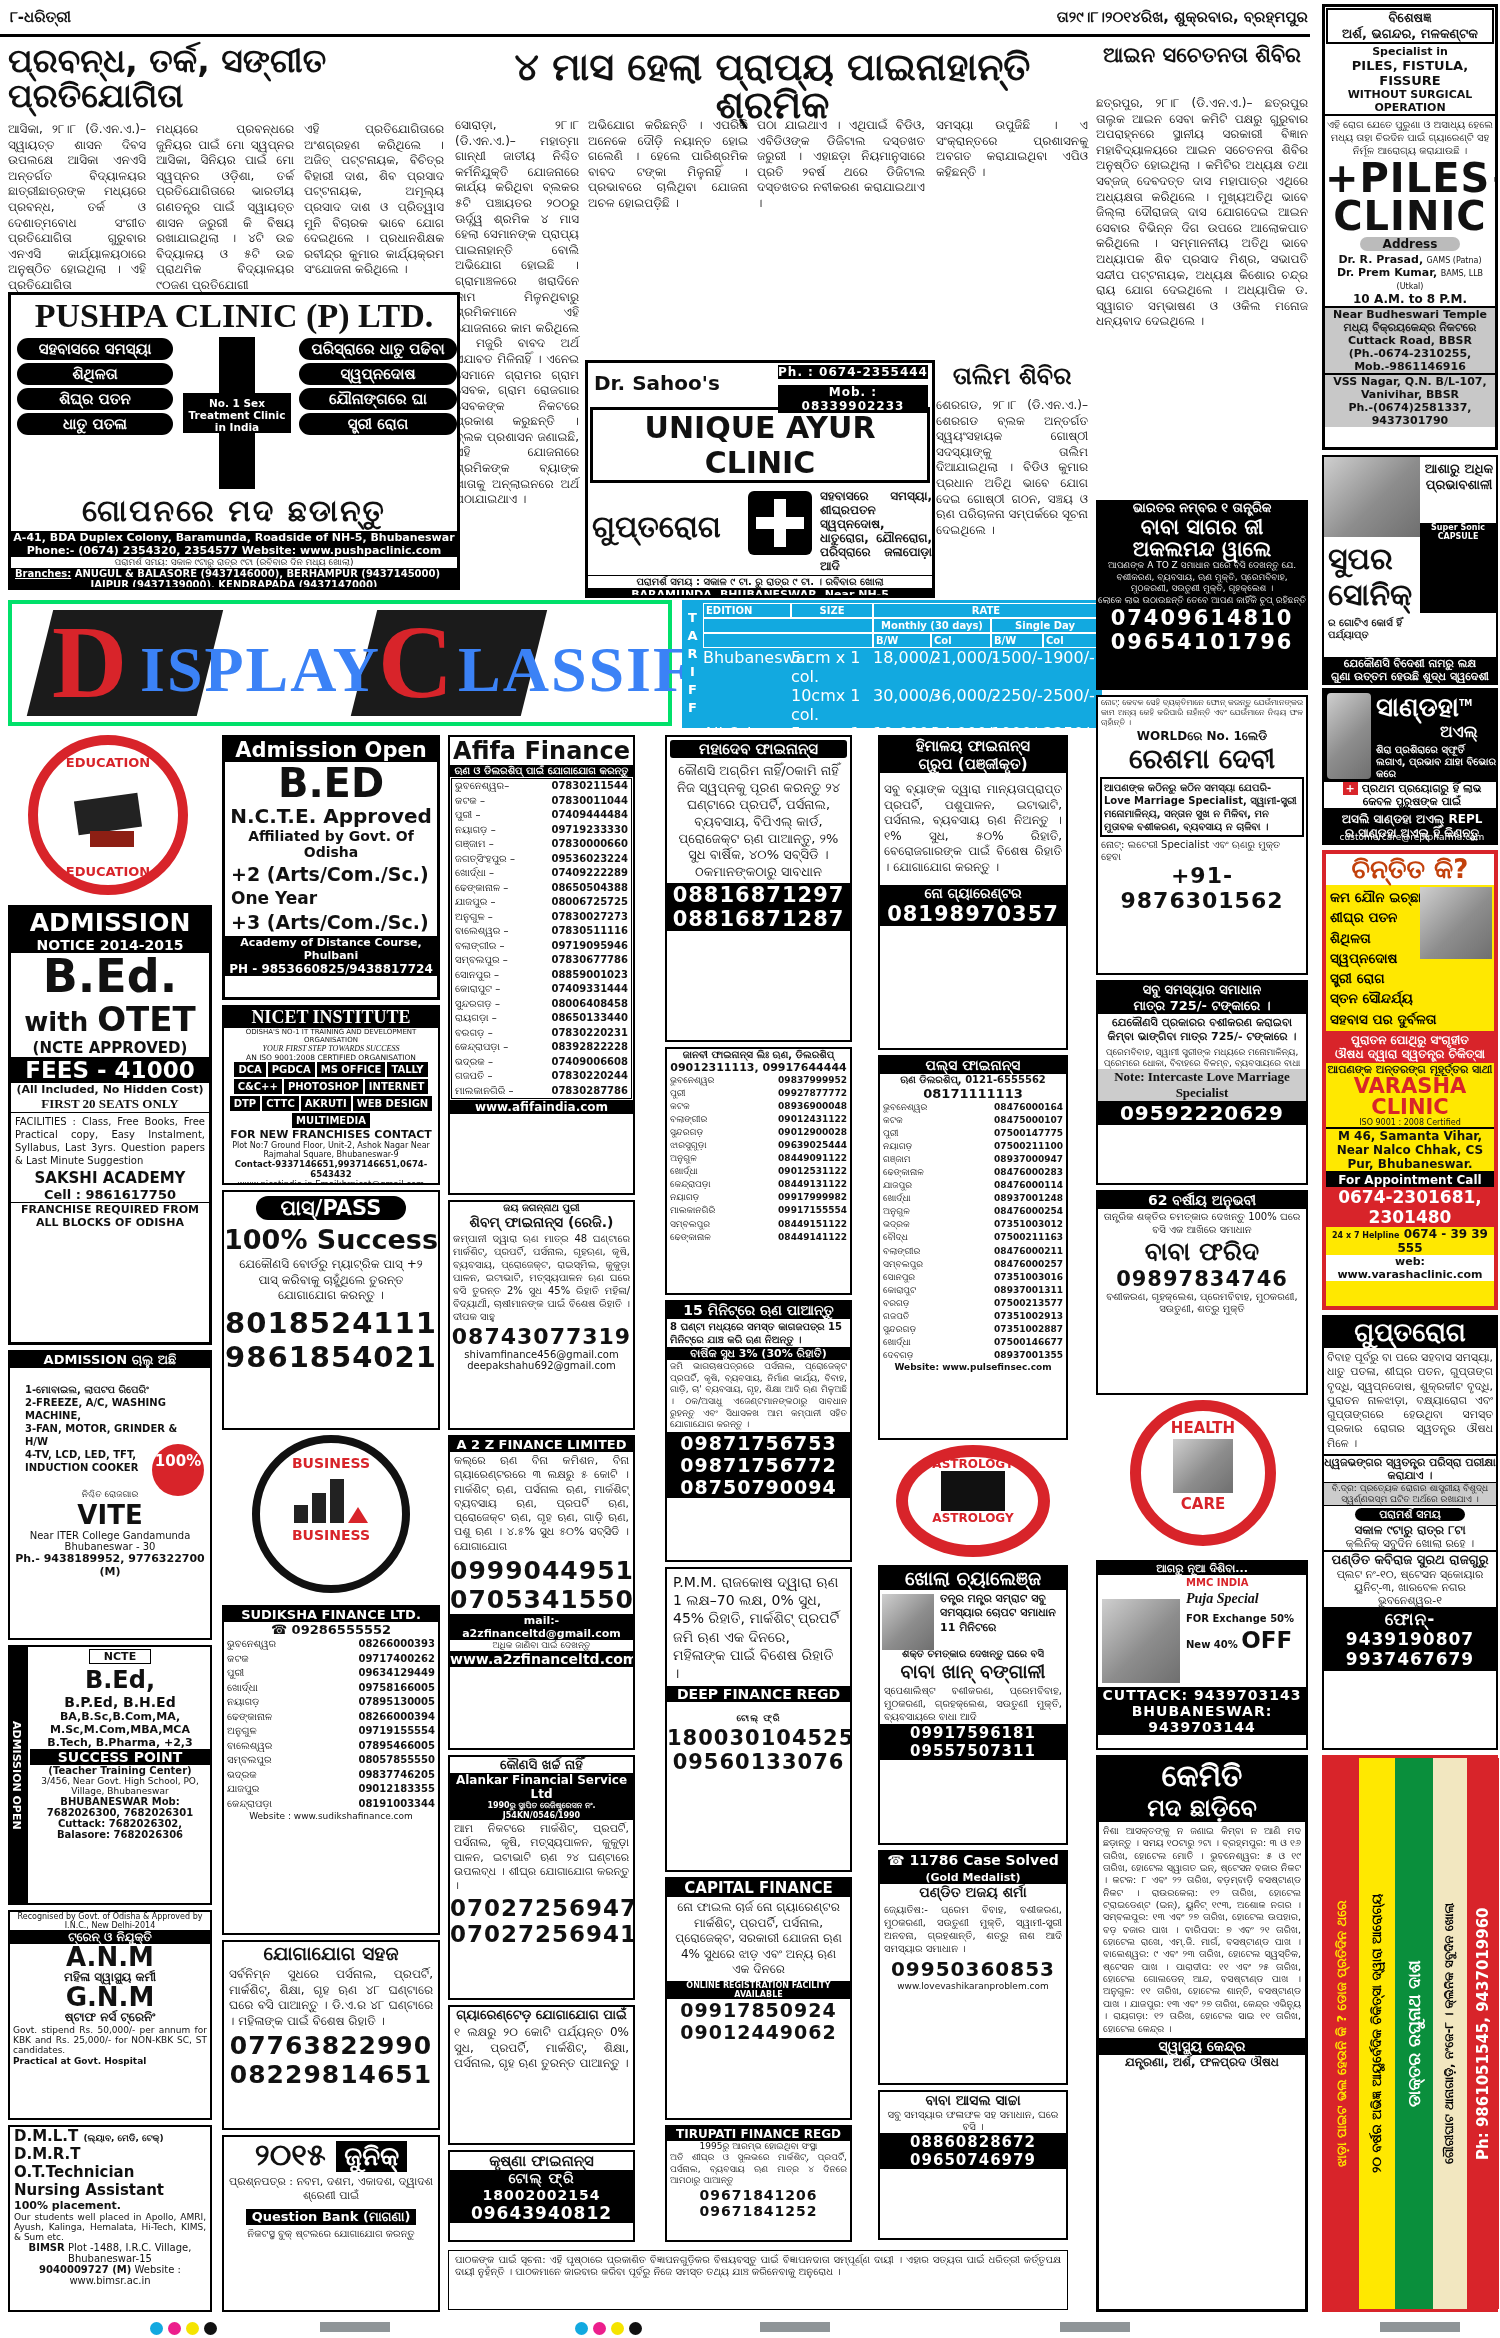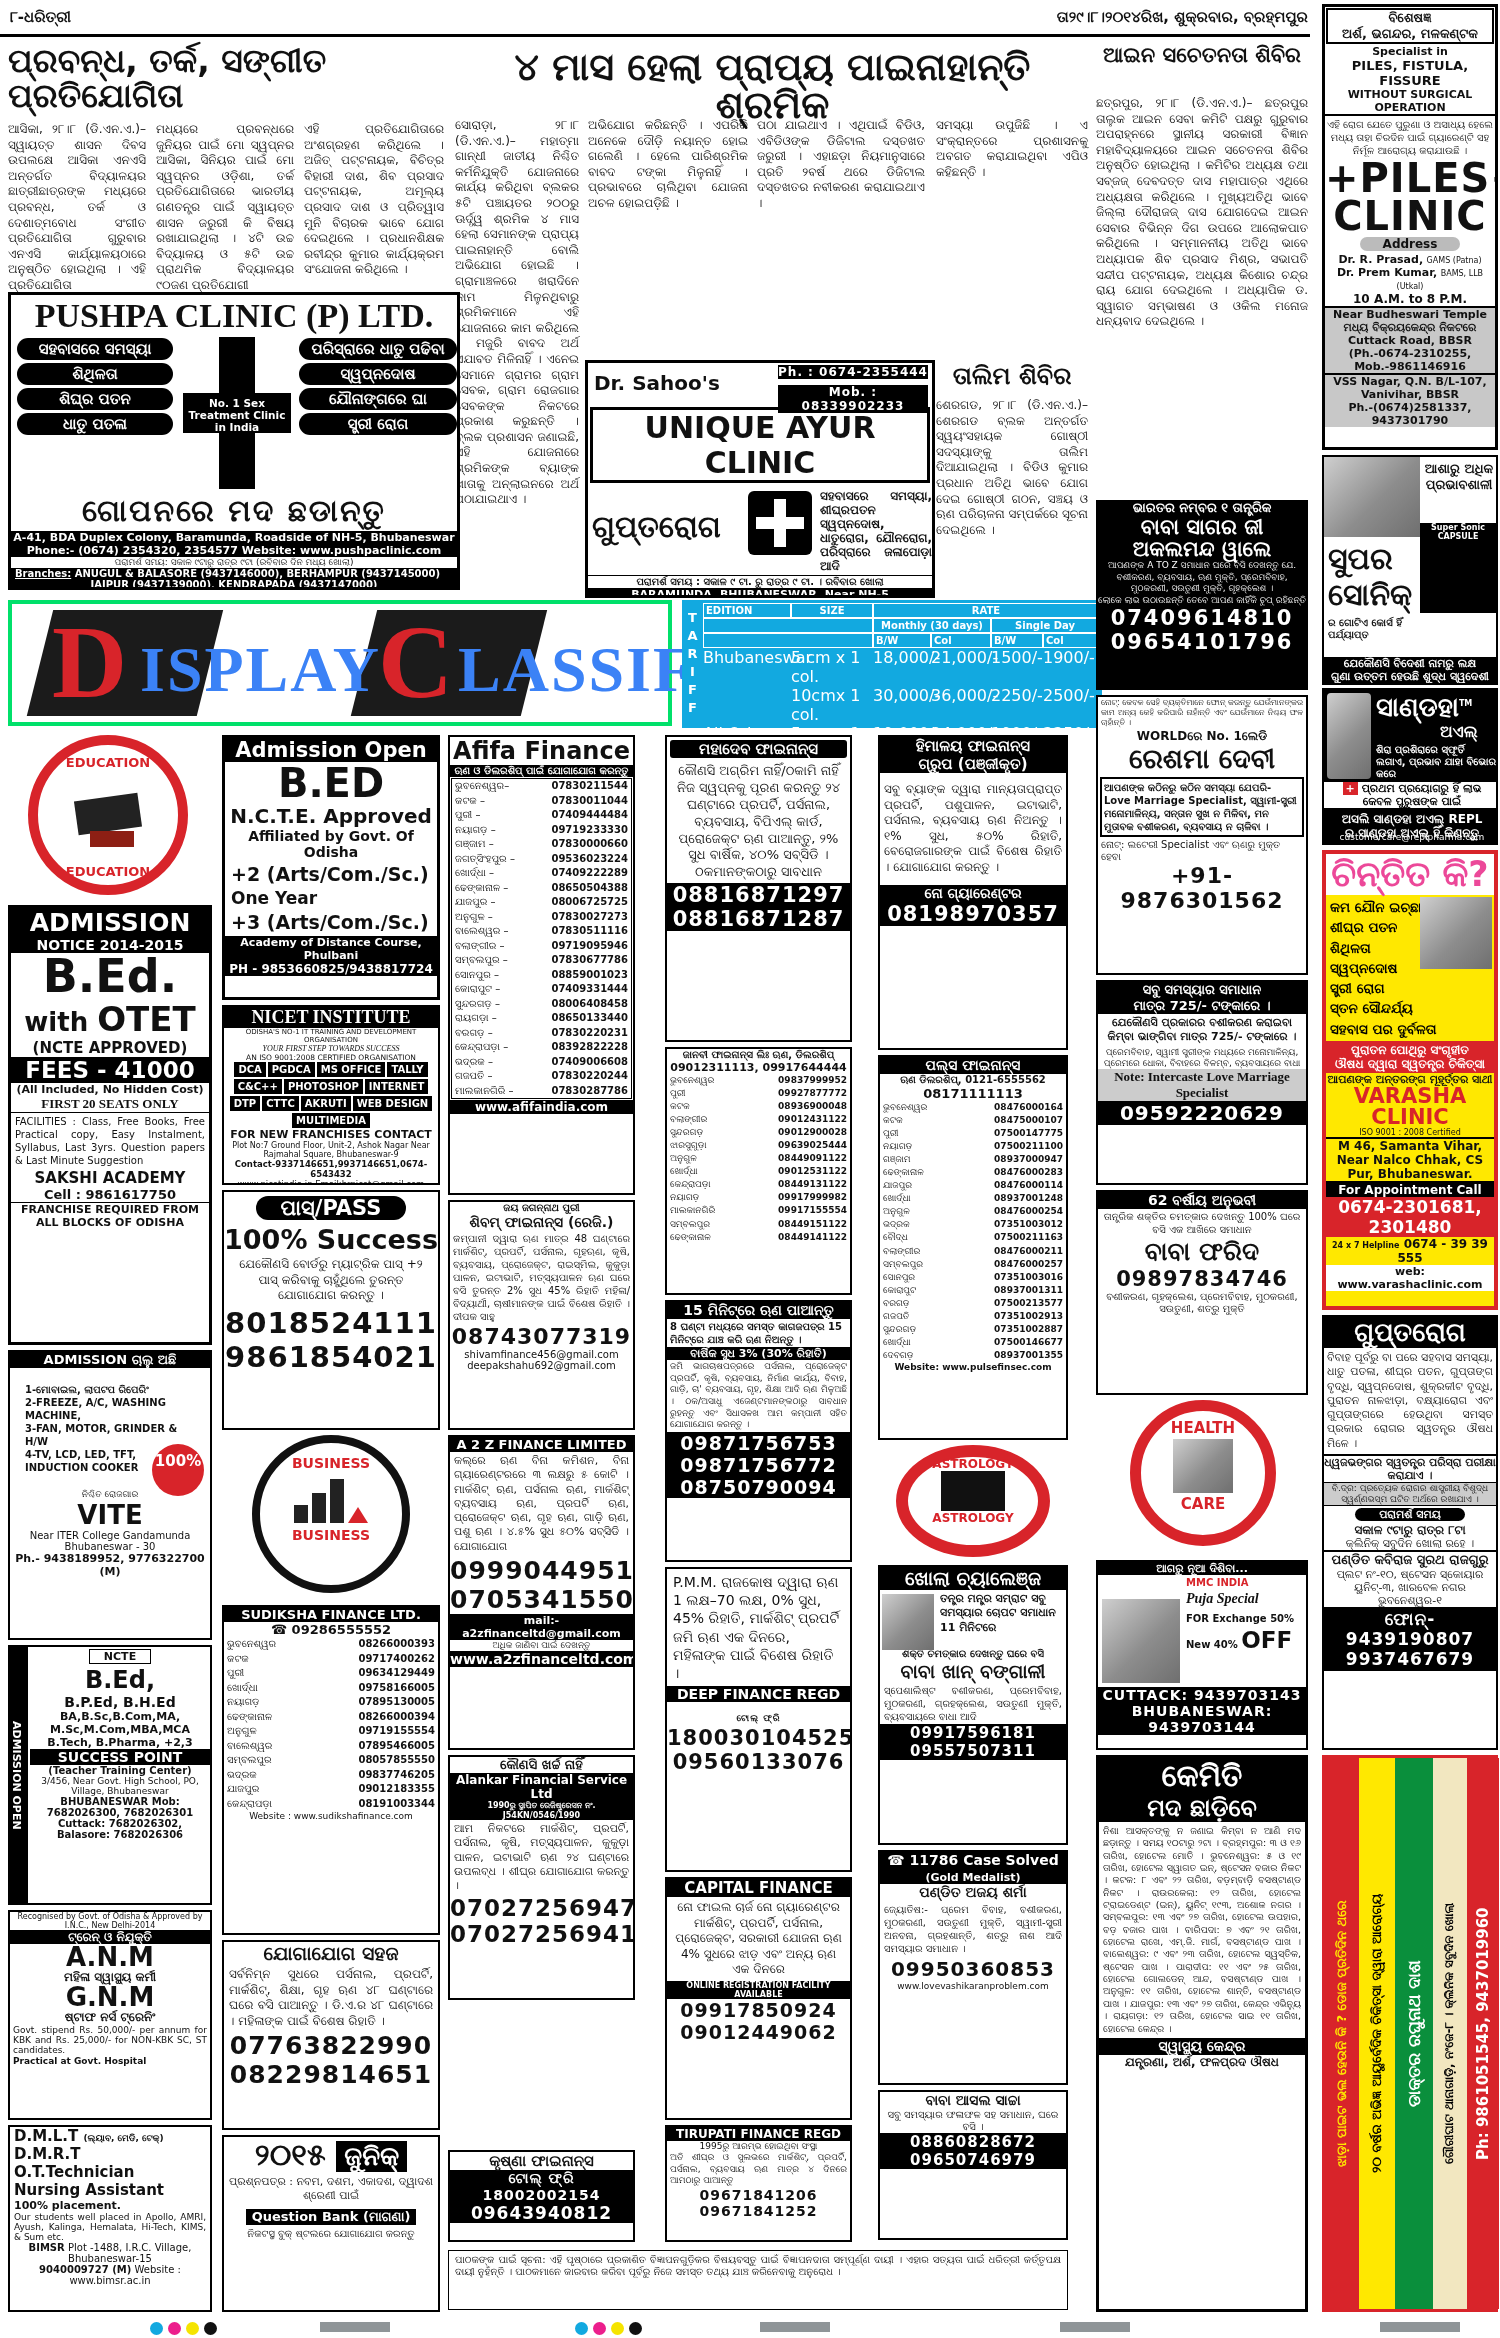--- a/index.html
+++ b/index.html
@@ -242,21 +242,21 @@
       <span>ପ୍ରଥମ ପ୍ରୟୋଗରୁ ହିଁ ଲାଭ</span><br><span>କେବଳ ପୁରୁଷଙ୍କ ପାଇଁ</span>
     </div>
     <div class="ct abs b t12" style="left:0;top:122px;width:176px">
       <div>ଅସଲି ସାଣ୍ଡହା ଅଏଲ୍ REPL</div>
         <div>ର ସାଣ୍ଡହା ଅଏଲ୍ ହିଁ କିଣନ୍ତୁ</div>
     </div>
     <div class="abs ct t9" style="left:0;bottom:1px;width:176px">customercare@replpharma.com</div>
   </div>
 
   <div class="abs" style="left:1322px;top:850px;width:176px;height:460px;border:4px solid #d8242a;background:#ffe800;box-sizing:border-box;overflow:hidden">
-    <div class="ct b" style="color:#ec4899;font-size:35px;background:#fff">ଚିନ୍ତିତ କି?</div>
+    <div class="ct b" style="color:#c2410c;font-size:26px;background:#fff">ଚିନ୍ତିତ କି?</div>
     <div style="position:relative">
       <div class="photo abs" style="right:2px;top:2px;width:72px;height:72px"></div>
       <div class="chk" style="padding:2px 4px">
           <div class="litem">କମ ଯୌନ ଇଚ୍ଛା</div>
           <div class="litem">ଶୀଘ୍ର ପତନ</div>
           <div class="litem">ଶିଥିଳତା</div>
           <div class="litem">ସ୍ୱପ୍ନଦୋଷ</div>
           <div class="litem">ସ୍ତ୍ରୀ ରୋଗ</div>
           <div class="litem">ସ୍ତନ ସୌନ୍ଦର୍ଯ୍ୟ</div>
           <div class="litem">ସହବାସ ପର ଦୁର୍ବଳତା</div>
@@ -633,20 +633,24 @@
 
   <div class="bx" style="left:448px;top:1755px;width:187px;height:245px">
     <div class="ct b t13">କୌଣସି ଖର୍ଚ୍ଚ ନାହିଁ</div>
     <div class="hd t12">Alankar Financial Service Ltd</div>
     <div class="hd" style="font-size:8px">1990ରୁ ସ୍ଥାପିତ ରେଜିଷ୍ଟ୍ରେସନ ନଂ. J54KN/0546/1990</div>
     <div class="j t11 lh" style="padding:2px 4px">ଆମ ନିକଟରେ ମାର୍କଶିଟ୍, ପ୍ରପର୍ଟି, ପର୍ସନାଲ, କୃଷି, ମତ୍ସ୍ୟପାଳନ, କୁକୁଡ଼ା ପାଳନ, ଇଟାଭାଟି ଋଣ ୨୪ ଘଣ୍ଟାରେ ଉପଲବ୍ଧ । ଶୀଘ୍ର ଯୋଗାଯୋଗ କରନ୍ତୁ ।</div>
     <div class="phw" style="font-size:23px">07027256947</div>
     <div class="phw" style="font-size:23px">07027256941</div>
   </div>
 
+  <div class="bx" style="left:448px;top:2005px;width:187px;height:140px">
+    <div class="ct b t13">ଗ୍ୟାରେଣ୍ଟେଡ଼ ଯୋଗାଯୋଗ ପାଇଁ</div>
+    <div class="j t12 lh" style="padding:2px 4px">୧ ଲକ୍ଷରୁ ୨୦ କୋଟି ପର୍ଯ୍ୟନ୍ତ 0% ସୁଧ, ପ୍ରପର୍ଟି, ମାର୍କଶିଟ୍, ଶିକ୍ଷା, ପର୍ସନାଲ, ଗୃହ ଋଣ ତୁରନ୍ତ ପାଆନ୍ତୁ ।</div>
+  </div>
 
   <div class="bx" style="left:448px;top:2150px;width:187px;height:92px">
     <div class="ct b t15">କୃଷ୍ଣା ଫାଇନାନ୍ସ</div>
     <div class="phb t14">ଟୋଲ୍ ଫ୍ରି 18002002154</div>
     <div class="phb" style="font-size:17px">09643940812</div>
   </div>
 
   <div class="bx" style="left:665px;top:735px;width:187px;height:307px">
     <div class="hd t15" style="margin:3px;border-radius:3px">ମହାଦେବ ଫାଇନାନ୍ସ</div>
     <div class="ct t13 lh" style="padding:2px 4px">କୌଣସି ଅଗ୍ରିମ ନାହିଁ/ଠକାମି ନାହିଁ ନିଜ ସ୍ୱପ୍ନକୁ ପୂରଣ କରନ୍ତୁ ୨୪ ଘଣ୍ଟାରେ ପ୍ରପର୍ଟି, ପର୍ସନାଲ, ବ୍ୟବସାୟ, ବିପିଏଲ୍ କାର୍ଡ, ପ୍ରୋଜେକ୍ଟ ଋଣ ପାଆନ୍ତୁ, ୨% ସୁଧ ବାର୍ଷିକ, ୪୦% ସବ୍‌ସିଡି । ଠକମାନଙ୍କଠାରୁ ସାବଧାନ</div>

